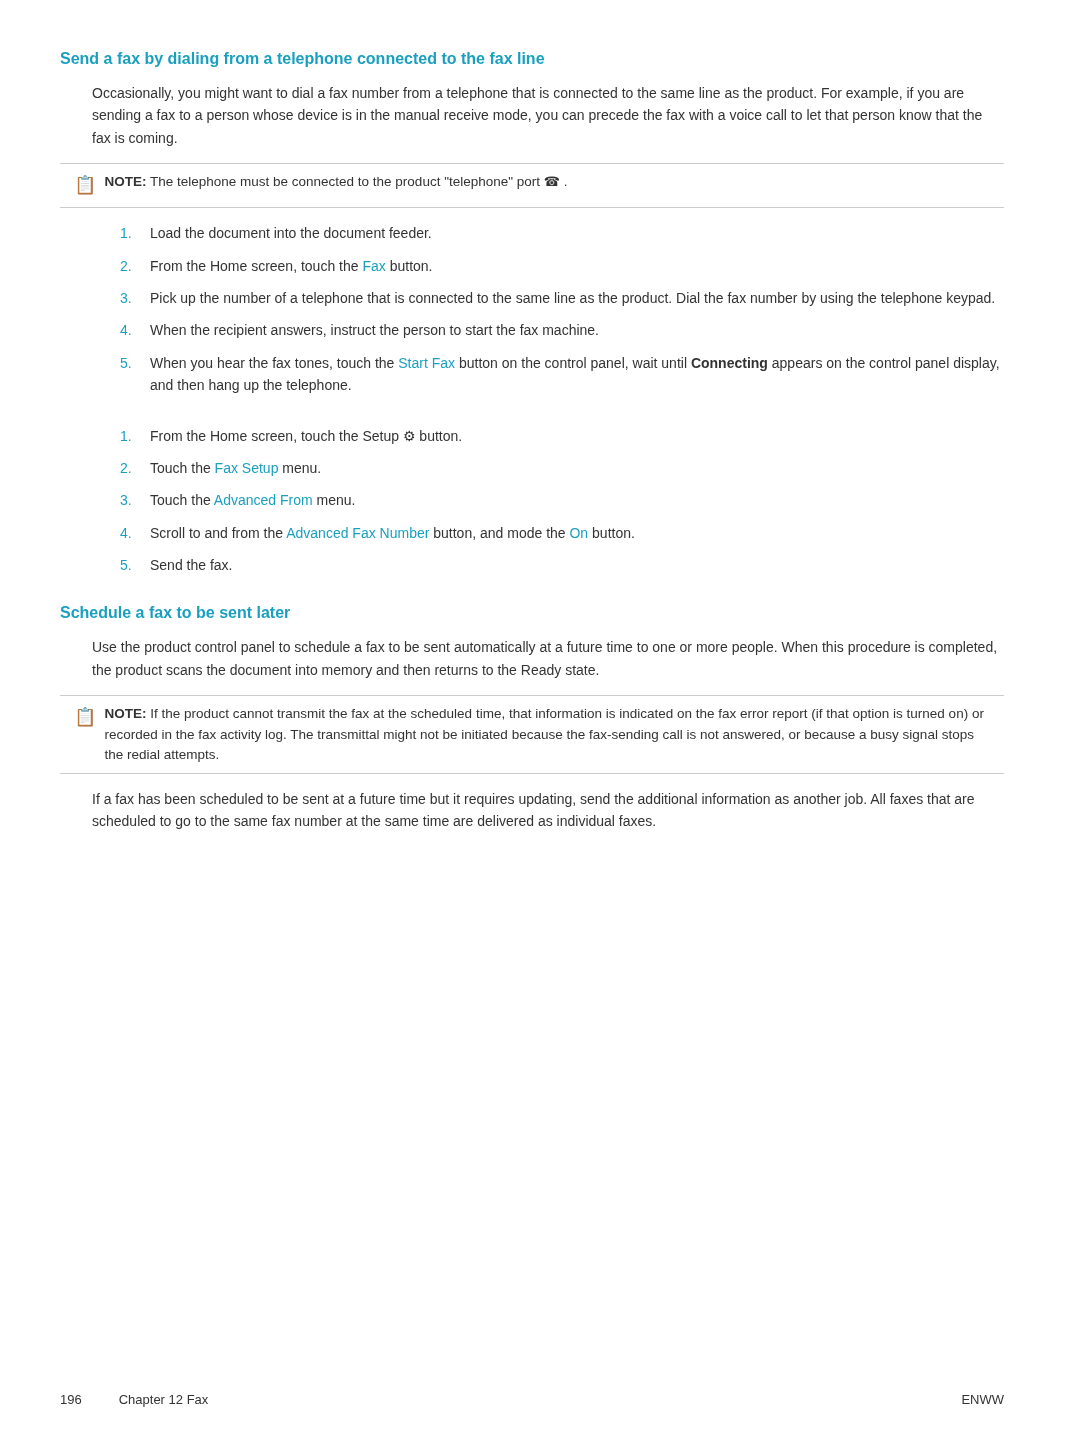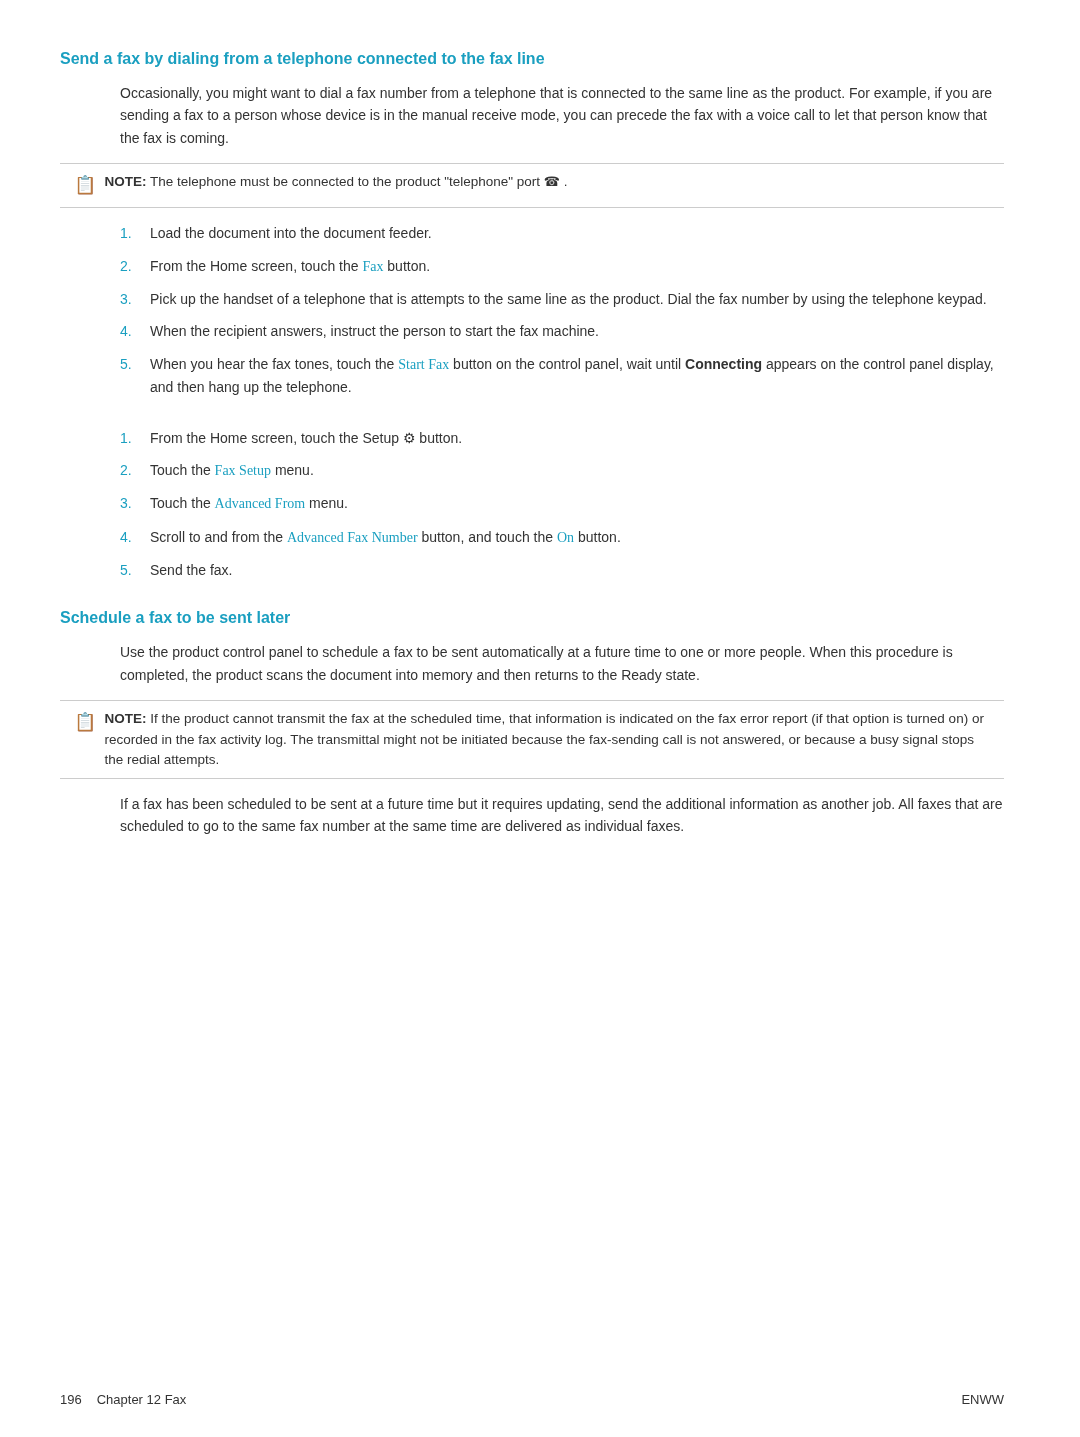--- a/index.html
+++ b/index.html
@@ -32,21 +32,21 @@
       font-weight: bold;
       margin-bottom: 14px;
       margin-top: 10px;
     }
 
     .section {
       margin-bottom: 28px;
     }
 
     .body-text {
-      margin-left: 60px;
+      margin-left: 32px;
       margin-bottom: 14px;
       line-height: 1.6;
       font-size: 14px;
       color: #333;
     }
 
     .note-box {
       border-top: 1px solid #ccc;
       border-bottom: 1px solid #ccc;
       padding: 8px 14px;
@@ -94,21 +94,20 @@
     }
 
     .list-content {
       flex: 1;
       color: #333;
     }
 
     .link-text {
       color: #1a9fc0;
       text-decoration: none;
-      font-family: Liberation Serif, serif;
     }
 
     .bold-text {
       font-weight: bold;
     }
 
     .phone-icon {
       font-size: 13px;
     }
 
@@ -119,21 +118,21 @@
       right: 60px;
       display: flex;
       justify-content: space-between;
       align-items: center;
       font-size: 13px;
       color: #333;
     }
 
     .footer-left {
       display: flex;
-      gap: 15px;
+      gap: 37px;
       align-items: center;
     }
 
     .note-inner {
       flex: 1;
     }
 
     .setup-icon {
       font-size: 14px;
     }
@@ -164,21 +163,21 @@
         <span class="list-content">Load the document into the document feeder.</span>
       </li>
       <li>
         <span class="list-num">2.</span>
         <span class="list-content">
           <span>From the Home screen, touch the </span><a class="link-text">Fax</a><span> button.</span>
         </span>
       </li>
       <li>
         <span class="list-num">3.</span>
-        <span class="list-content">Pick up the handset of a telephone that is attempts to the same line as the product. Dial the fax number by using the telephone keypad.</span>
+        <span class="list-content">Pick up the number of a telephone that is connected to the same line as the product. Dial the fax number by using the telephone keypad.</span>
       </li>
       <li>
         <span class="list-num">4.</span>
         <span class="list-content">When the recipient answers, instruct the person to start the fax machine.</span>
       </li>
       <li>
         <span class="list-num">5.</span>
         <span class="list-content">
           <span>When you hear the fax tones, touch the </span><a class="link-text">Start Fax</a><span> button on the control panel, wait until </span><span class="bold-text">Connecting</span><span> appears on the control panel display, and then hang up the telephone.</span>
         </span>
@@ -204,21 +203,21 @@
       </li>
       <li>
         <span class="list-num">3.</span>
         <span class="list-content">
           <span>Touch the </span><a class="link-text">Advanced From</a><span> menu.</span>
         </span>
       </li>
       <li>
         <span class="list-num">4.</span>
         <span class="list-content">
-          <span>Scroll to and from the </span><a class="link-text">Advanced Fax Number</a><span> button, and touch the </span><a class="link-text">On</a><span> button.</span>
+          <span>Scroll to and from the </span><a class="link-text">Advanced Fax Number</a><span> button, and mode the </span><a class="link-text">On</a><span> button.</span>
         </span>
       </li>
       <li>
         <span class="list-num">5.</span>
         <span class="list-content">Send the fax.</span>
       </li>
     </ol>
   </div>
 
   <div class="section">

